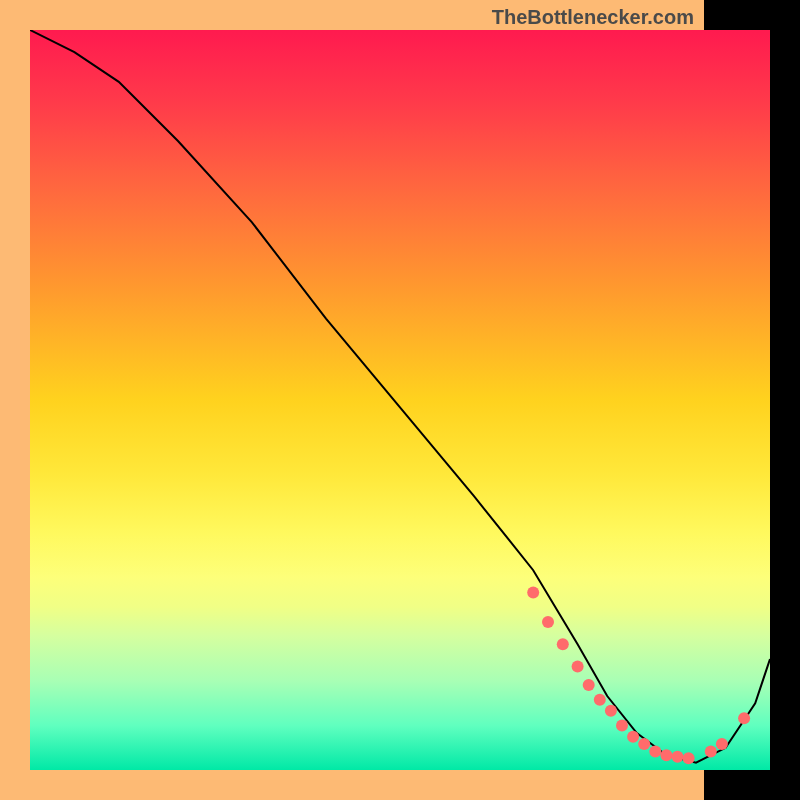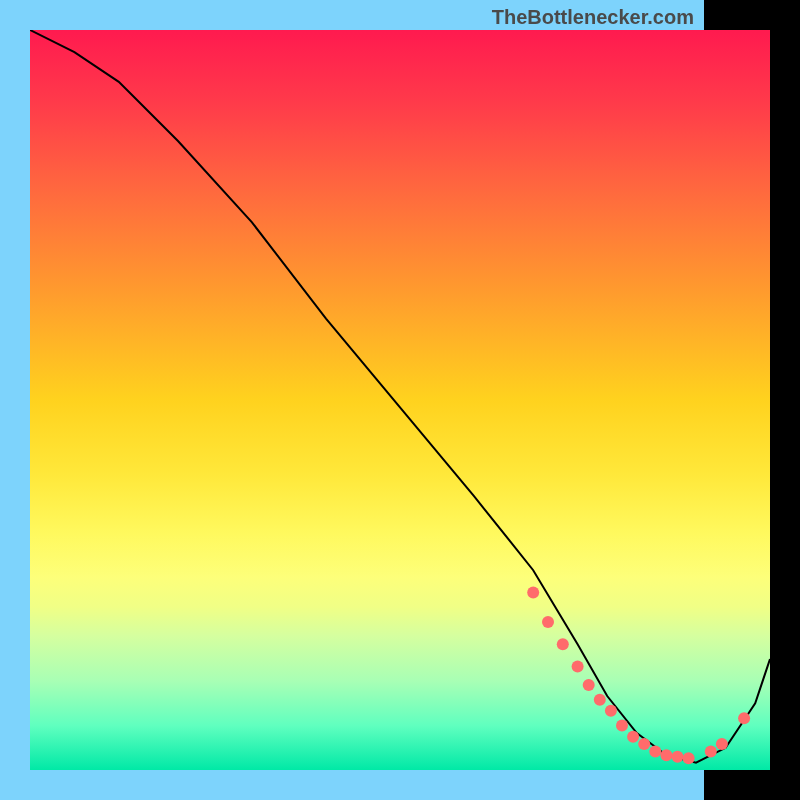--- a/index.html
+++ b/index.html
@@ -1,16 +1,16 @@
 <!DOCTYPE html>
 <html><head>
 <meta charset="utf-8">
 <style>
   html,body{margin:0;padding:0;width:800px;height:800px;background:#000;overflow:hidden;}
-  .frame{position:absolute;top:0;left:0;width:704px;height:800px;background:#7dd3fc;}
+  .frame{position:absolute;top:0;left:0;width:704px;height:800px;background:#fdba74;}
   .plot{position:absolute;top:30px;left:30px;width:740px;height:740px;
         background:linear-gradient(to bottom,
           #ff1a4f 0%,
           #ff3b4a 10%,
           #ff6a3e 22%,
           #ff9a2e 35%,
           #ffd21e 50%,
           #ffe83a 60%,
           #fff95e 68%,
           #fdff7a 74%,

